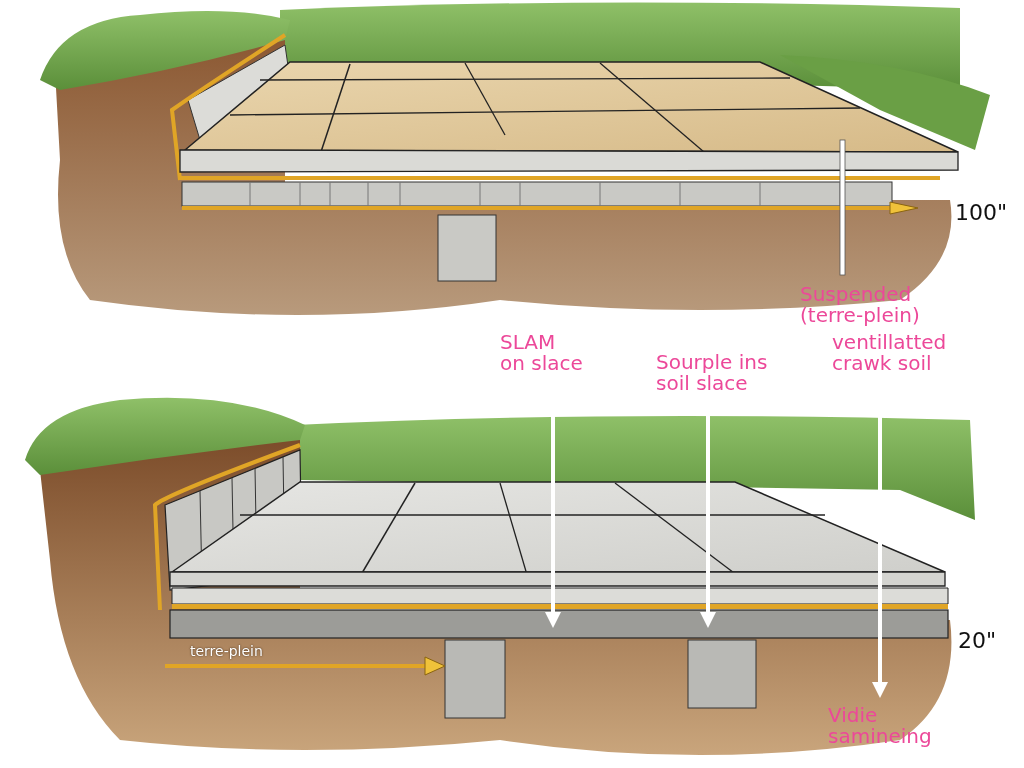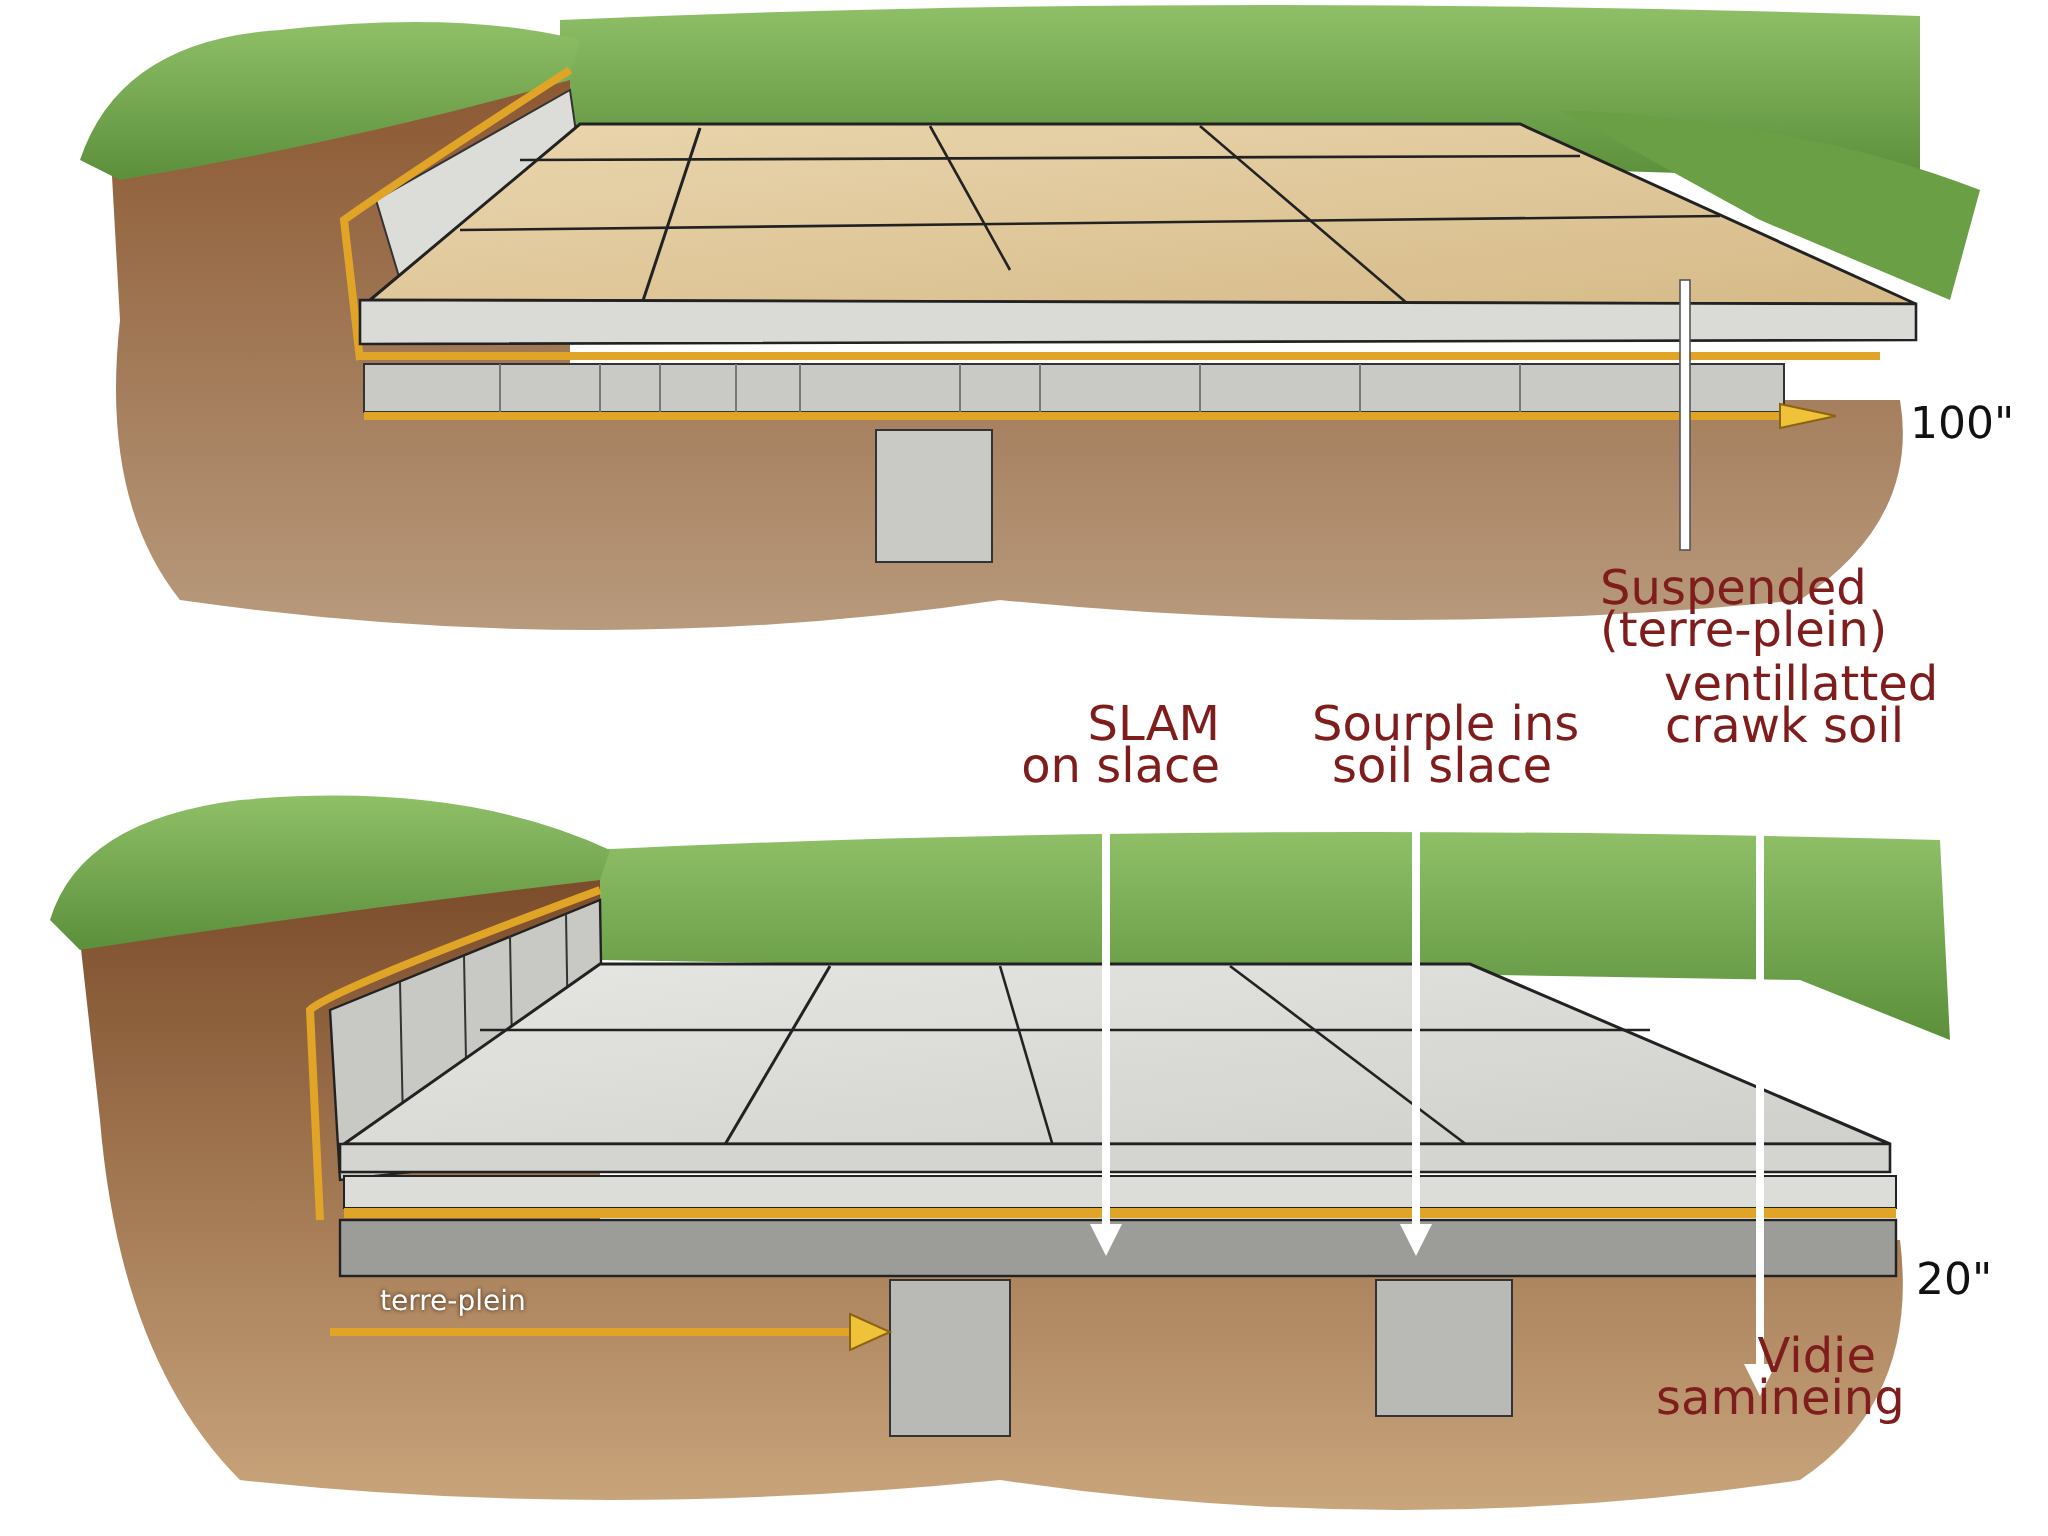--- a/index.html
+++ b/index.html
@@ -1,18 +1,18 @@
 <!DOCTYPE html>
 <html><head>
 <meta charset="utf-8">
 <style>
   html,body{margin:0;padding:0;background:#ffffff;}
   body{width:1024px;height:768px;overflow:hidden;position:relative;font-family:"DejaVu Sans","Liberation Sans",sans-serif;}
   #scene{position:absolute;left:0;top:0;width:1024px;height:768px;}
-  .label{position:absolute;color:#7f1d1d;font-size:24px;line-height:21px;text-align:right;white-space:nowrap;}
+  .label{position:absolute;color:#ec4899;font-size:20px;line-height:21px;text-align:left;white-space:nowrap;}
   .dim{position:absolute;color:#111;font-size:22px;}
   .small-label{position:absolute;color:#fff;font-size:14px;text-shadow:0 0 2px #3a2410;}
 </style>
 </head>
 <body>
 
 <svg id="scene" width="1024" height="768" viewBox="0 0 1024 768" xmlns="http://www.w3.org/2000/svg">
   <defs>
     <linearGradient id="grassG" x1="0" y1="0" x2="0" y2="1">
       <stop offset="0" stop-color="#8fc068"></stop>
@@ -122,31 +122,31 @@
     <path d="M872 682 L880 698 L888 682 Z" fill="#ffffff"></path>
   </g>
 </svg>
 
 <div class="dim" style="left:955px;top:200px;">100"</div>
 <div class="label" style="left:800px;top:284px;width:120px;">
   <div>Suspended</div>
   <div>(terre-plein)</div>
 </div>
 
-<div class="label" style="left:500px;top:352px;width:110px;">
+<div class="label" style="left:500px;top:332px;width:110px;">
   <div>SLAM</div>
   <div>on slace</div>
 </div>
 <div class="label" style="left:656px;top:352px;width:120px;">
   <div>Sourple ins</div>
   <div>soil slace</div>
 </div>
 <div class="label" style="left:832px;top:332px;width:120px;">
   <div>ventillatted</div>
   <div>crawk soil</div>
 </div>
 
 <div class="small-label" style="left:190px;top:643px;">terre-plein</div>
 <div class="dim" style="left:958px;top:628px;">20"</div>
-<div class="label" style="left:828px;top:668px;width:110px;">
+<div class="label" style="left:828px;top:705px;width:110px;">
   <div>Vidie</div>
   <div>samineing</div>
 </div>
 
 </body></html>

